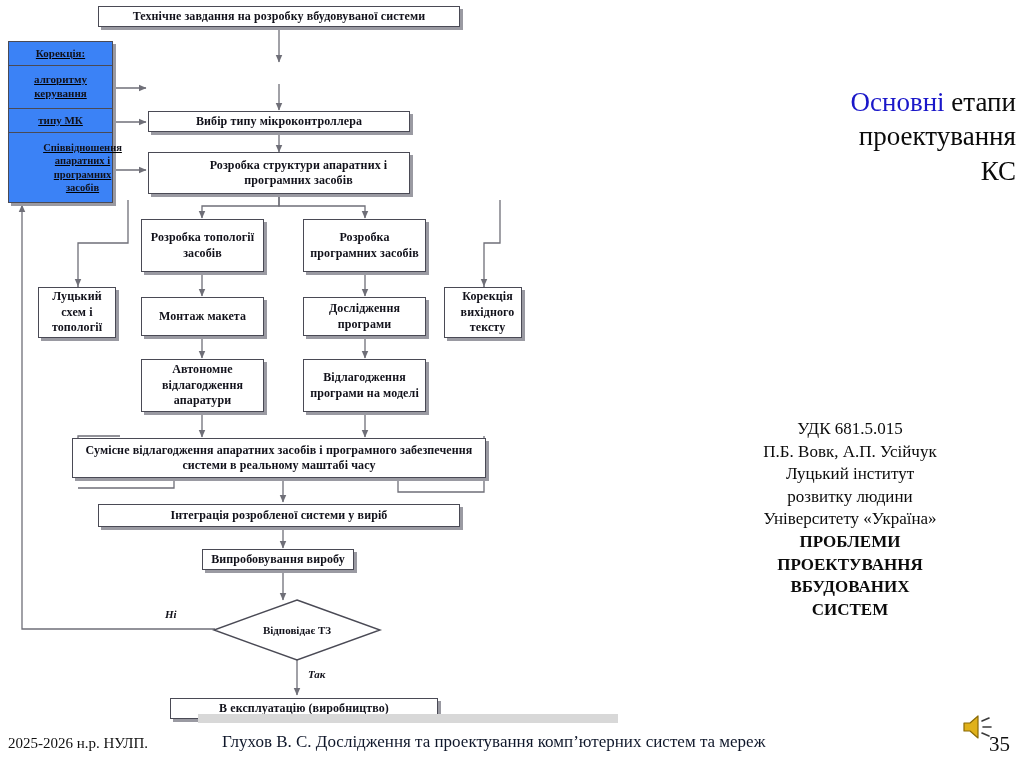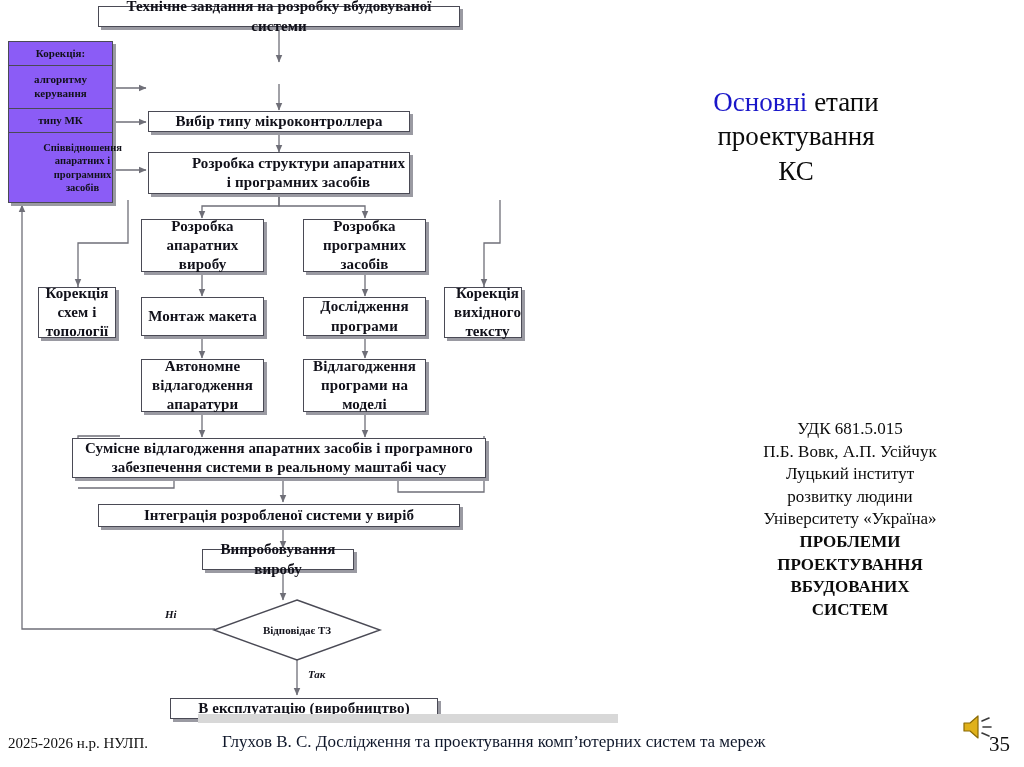--- a/index.html
+++ b/index.html
@@ -18,33 +18,34 @@
     box-sizing:border-box;
     background:#ffffff;
     border:1.4px solid #4a4a55;
     box-shadow:3px 3px 0 0 #9a9aa2;
     display:flex;
     align-items:center;
     justify-content:center;
     text-align:center;
     font-weight:bold;
     color:#11111a;
-    font-size:15px;
+    font-size:12px;
     line-height:1.28;
     padding:1px 3px;
     letter-spacing:0.1px;
   }
 
   
   .panel{
     position:absolute;
     box-sizing:border-box;
     border:1.4px solid #4a4a55;
-    background:#8b5cf6;
+    background:#3b82f6;
     box-shadow:3px 3px 0 0 #9a9aa2;
+    text-decoration:underline;
   }
   .panel-cell{
     box-sizing:border-box;
     border-bottom:1.3px solid #4a4a55;
     display:flex;align-items:center;justify-content:center;
     text-align:center;font-weight:bold;color:#11111a;
     font-size:11px;line-height:1.25;
   }
   .panel-cell:last-child{border-bottom:none;margin-left:44px;}
 
@@ -178,21 +179,21 @@
 
   <div class="node" style="left:148px;top:111px;width:262px;height:21px;">
     <span>Вибір типу  мікроконтроллера</span>
   </div>
 
   <div class="node" style="left:148px;top:152px;width:262px;height:42px;padding-left:42px;">
     <span>Розробка структури апаратних і програмних засобів</span>
   </div>
 
   <div class="node" style="left:141px;top:219px;width:123px;height:53px;">
-    <span>Розробка апаратних виробу</span>
+    <span>Розробка топології засобів</span>
   </div>
 
   <div class="node" style="left:303px;top:219px;width:123px;height:53px;">
     <span>Розробка програмних засобів</span>
   </div>
 
   <div class="node" style="left:141px;top:297px;width:123px;height:39px;">
     <span>Монтаж макета</span>
   </div>
 
@@ -202,21 +203,21 @@
 
   <div class="node" style="left:141px;top:359px;width:123px;height:53px;">
     <span>Автономне відлагодження апаратури</span>
   </div>
 
   <div class="node" style="left:303px;top:359px;width:123px;height:53px;">
     <span>Відлагодження програми на моделі</span>
   </div>
 
   <div class="node" style="left:38px;top:287px;width:78px;height:51px;">
-    <span>Корекція схем і топології</span>
+    <span>Луцький схем і топології</span>
   </div>
 
   <div class="node" style="left:444px;top:287px;width:78px;height:51px;padding-left:12px;">
     <span>Корекція вихідного тексту</span>
   </div>
 
   <div class="node" style="left:72px;top:438px;width:414px;height:40px;">
     <span>Сумісне відлагодження апаратних засобів і програмного забезпечення системи в реальному маштабі часу</span>
   </div>
 
@@ -235,21 +236,21 @@
     <div class="diamond-label">Відповідає ТЗ</div>
   </div>
 
   <div class="edge-label" style="left:165px;top:608px;">Ні</div>
   <div class="edge-label" style="left:308px;top:668px;">Так</div>
 
   <div class="node" style="left:170px;top:698px;width:268px;height:21px;">
     <span>В експлуатацію (виробництво)</span>
   </div>
 
-  <div class="title" style="left:596px;top:85px;width:400px;">
+  <div class="title" style="left:616px;top:85px;width:400px;text-align:right;">
     <div><span class="hl">Основні</span><span> етапи</span></div>
     <div>проектування</div>
     <div>КС</div>
   </div>
 
   <div class="authors" style="left:672px;top:418px;width:356px;">
     <div>УДК 681.5.015</div>
     <div>П.Б. Вовк, А.П. Усійчук</div>
     <div>Луцький інститут</div>
     <div>розвитку людини</div>

